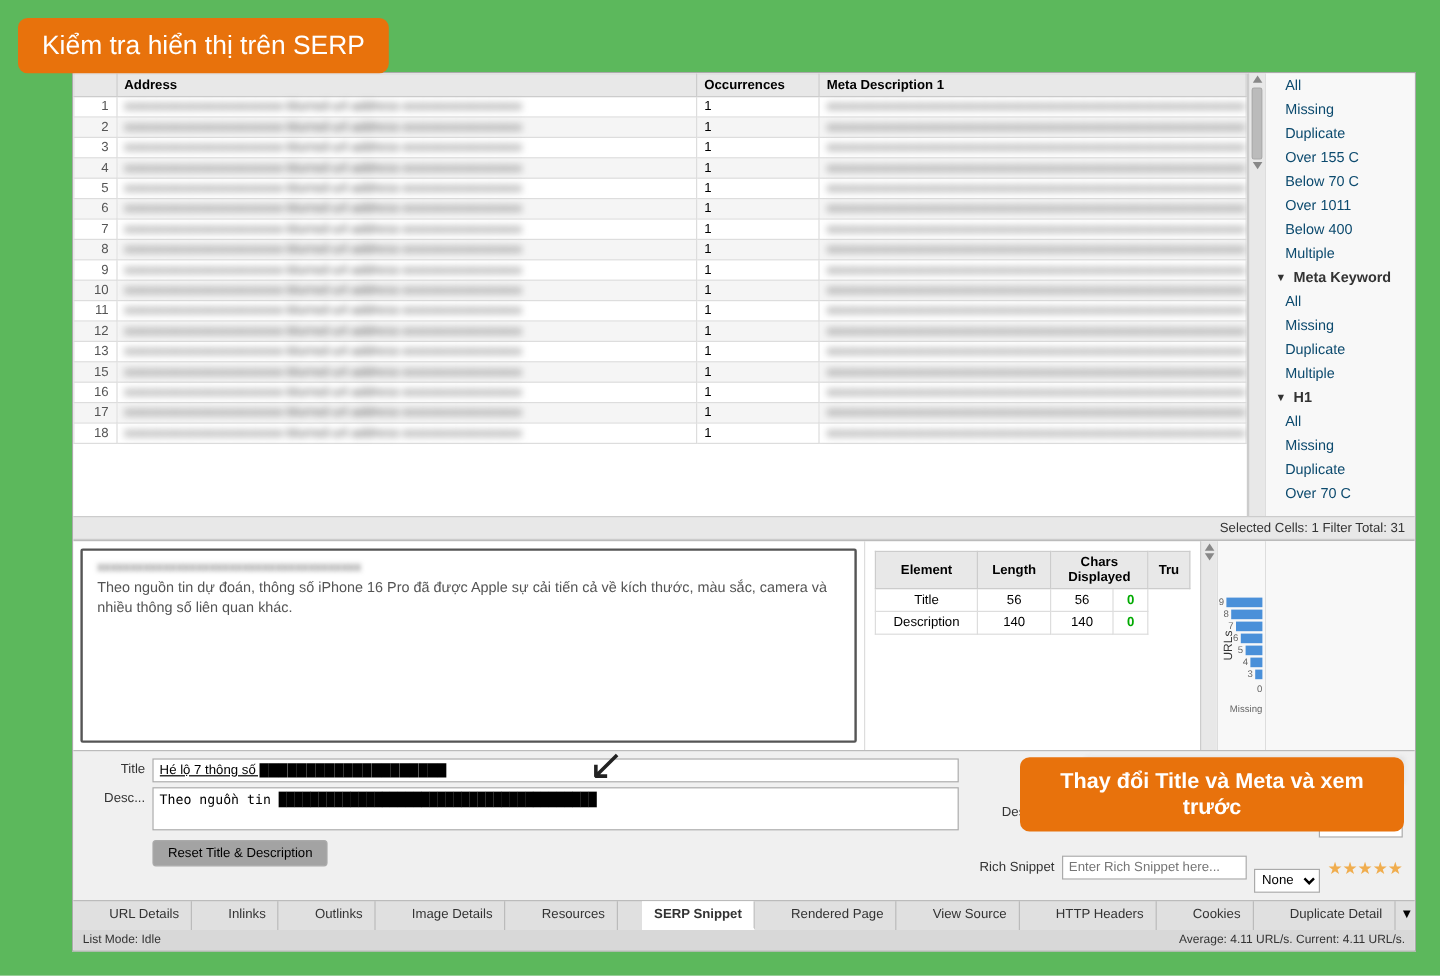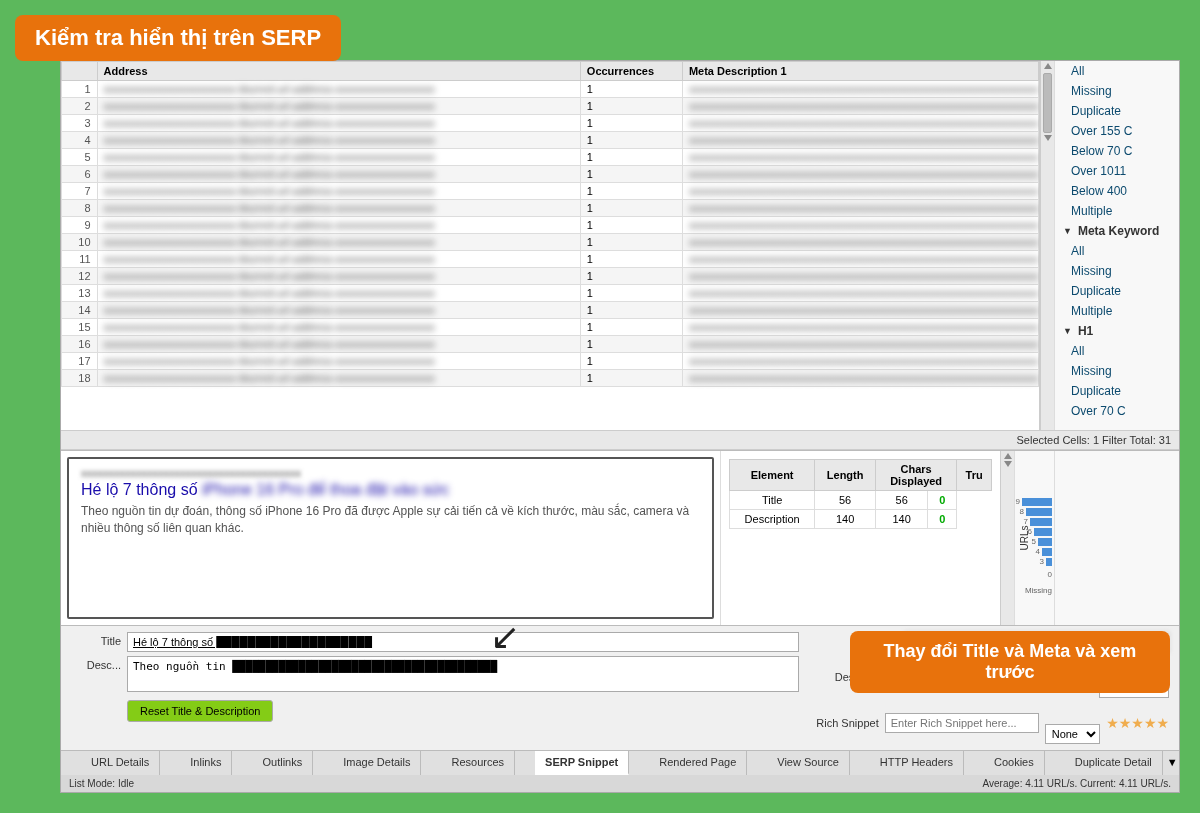--- a/index.html
+++ b/index.html
@@ -14,21 +14,21 @@
     }
 
     
     .badge-top {
       position: absolute;
       top: 15px;
       left: 15px;
       background: #e8720c;
       color: white;
       font-size: 22px;
-      font-weight: bold;
+      font-weight: normal;
       padding: 10px 20px;
       border-radius: 8px;
       z-index: 100;
     }
 
     
     .badge-bottom {
       position: absolute;
       bottom: 120px;
       right: 30px;
@@ -312,21 +312,21 @@
       padding: 2px;
       border: 1px solid #aaa;
       background: white;
       font-size: 11px;
       margin-top: 22px;
     }
 
     .btn-reset {
       margin-top: 4px;
       padding: 4px 12px;
-      background: #84cc16;
+      background: #a3a3a3;
       border: 1px solid #aaa;
       border-radius: 3px;
       font-size: 11px;
       cursor: pointer;
     }
 
     .stars {
       color: #f0ad4e;
       font-size: 14px;
     }
@@ -548,26 +548,20 @@
                 <td class="col-meta blurred-text">xxxxxxxxxxxxxxxxxxxxxxxxxxxxxxxxxxxxxxxxxxxxxxxxxxxxxxxxxxxxxxxx</td>
               </tr>
               <tr>
                 <td class="row-num">12</td>
                 <td class="col-address blurred-text">xxxxxxxxxxxxxxxxxxxxxxxx-blurred-url-address-xxxxxxxxxxxxxxxxxx</td>
                 <td class="col-occ">1</td>
                 <td class="col-meta blurred-text">xxxxxxxxxxxxxxxxxxxxxxxxxxxxxxxxxxxxxxxxxxxxxxxxxxxxxxxxxxxxxxxx</td>
               </tr>
               <tr>
                 <td class="row-num">13</td>
-                <td class="col-address blurred-text">xxxxxxxxxxxxxxxxxxxxxxxx-blurred-url-address-xxxxxxxxxxxxxxxxxx</td>
-                <td class="col-occ">1</td>
-                <td class="col-meta blurred-text">xxxxxxxxxxxxxxxxxxxxxxxxxxxxxxxxxxxxxxxxxxxxxxxxxxxxxxxxxxxxxxxx</td>
-              </tr>
-              <tr>
-                <td class="row-num">14</td>
                 <td class="col-address blurred-text">xxxxxxxxxxxxxxxxxxxxxxxx-blurred-url-address-xxxxxxxxxxxxxxxxxx</td>
                 <td class="col-occ">1</td>
                 <td class="col-meta blurred-text">xxxxxxxxxxxxxxxxxxxxxxxxxxxxxxxxxxxxxxxxxxxxxxxxxxxxxxxxxxxxxxxx</td>
               </tr>
               <tr>
                 <td class="row-num">15</td>
                 <td class="col-address blurred-text">xxxxxxxxxxxxxxxxxxxxxxxx-blurred-url-address-xxxxxxxxxxxxxxxxxx</td>
                 <td class="col-occ">1</td>
                 <td class="col-meta blurred-text">xxxxxxxxxxxxxxxxxxxxxxxxxxxxxxxxxxxxxxxxxxxxxxxxxxxxxxxxxxxxxxxx</td>
               </tr>
@@ -625,23 +619,20 @@
       <div class="filter-item">Over 70 C</div>
     </div>
   </div>
 
   <div class="status-bar">Selected Cells: 1  Filter Total: 31</div>
 
   <div class="middle-section">
 
     <div class="serp-preview">
       <div class="serp-url blurred-text">xxxxxxxxxxxxxxxxxxxxxxxxxxxxxxxxxxxxxxxx</div>
-      <div class="serp-title">
-        <span>Hé lộ 7 thông số </span><span class="blurred-part">iPhone 16 Pro để thoa đặt vào sức</span>
-      </div>
       <div class="serp-description">
         Theo nguồn tin dự đoán, thông số iPhone 16 Pro đã được Apple sự cải tiến cả về kích thước, màu sắc, camera và nhiều thông số liên quan khác.
       </div>
     </div>
 
     <div class="chars-panel">
       <table class="chars-table">
         <thead>
           <tr>
             <th>Element</th>

